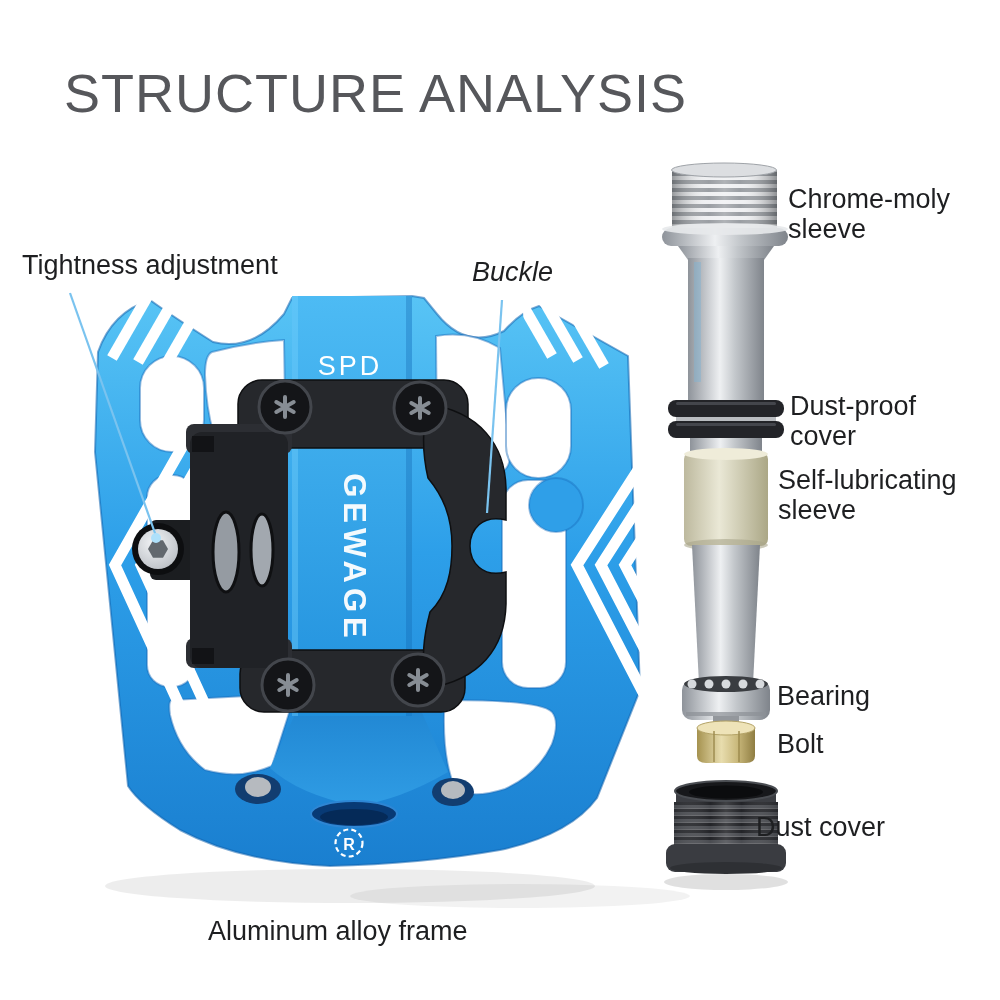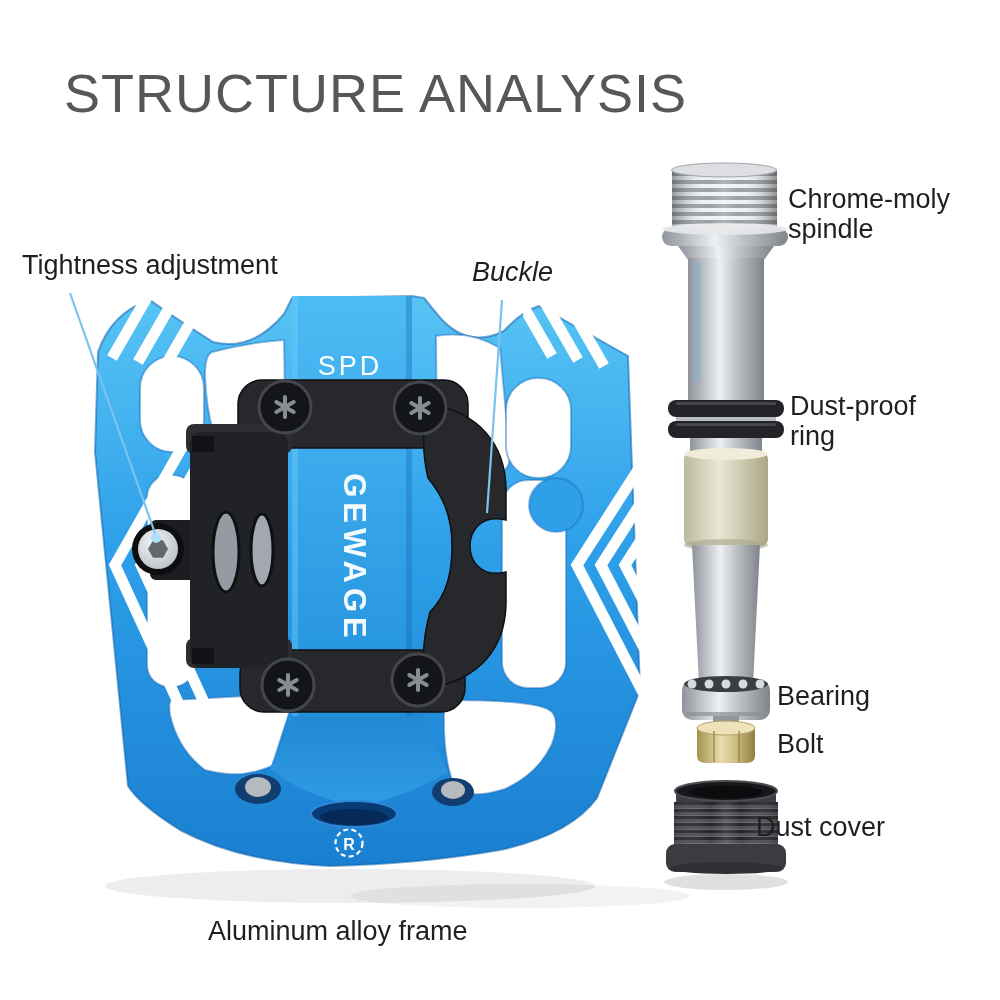--- a/index.html
+++ b/index.html
@@ -278,20 +278,22 @@
       <line x1="70" y1="293" x2="156" y2="536"></line>
       <line x1="502" y1="300" x2="487" y2="513"></line>
       <circle cx="156" cy="538" r="5" fill="#aee0fa" stroke="none"></circle>
     </g>
   </svg>
 
   <div class="title">STRUCTURE ANALYSIS</div>
   <div class="callout c-tightness">Tightness adjustment</div>
   <div class="callout c-buckle">Buckle</div>
   <div class="callout c-spindle">Chrome-moly
-spindle</div>
+sleeve</div>
   <div class="callout c-dustring">Dust-proof
-ring</div>
+cover</div>
+  <div class="callout c-sleeve">Self-lubricating
+sleeve</div>
   <div class="callout c-bearing">Bearing</div>
   <div class="callout c-bolt">Bolt</div>
   <div class="callout c-dustcover">Dust cover</div>
   <div class="callout c-frame">Aluminum alloy frame</div>
 </div>
 
 </body></html>

